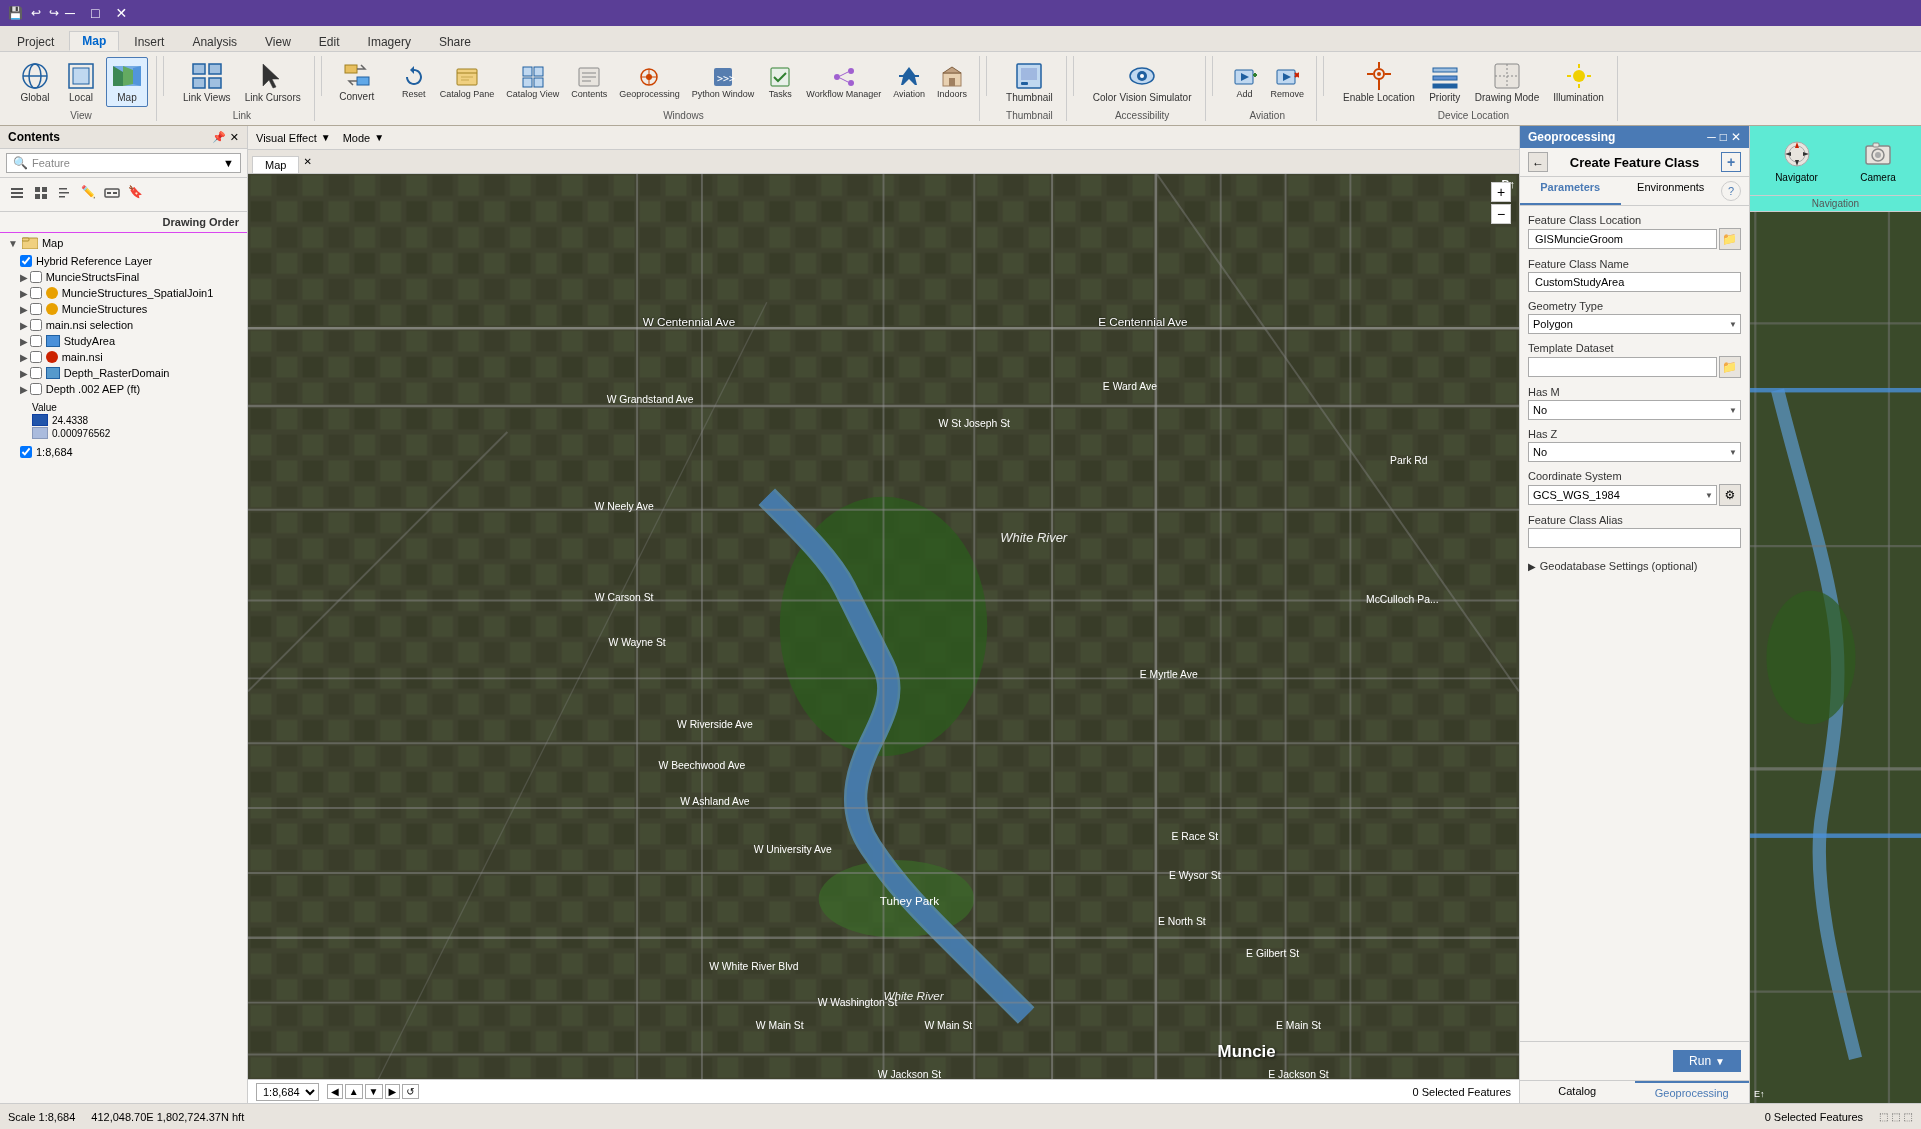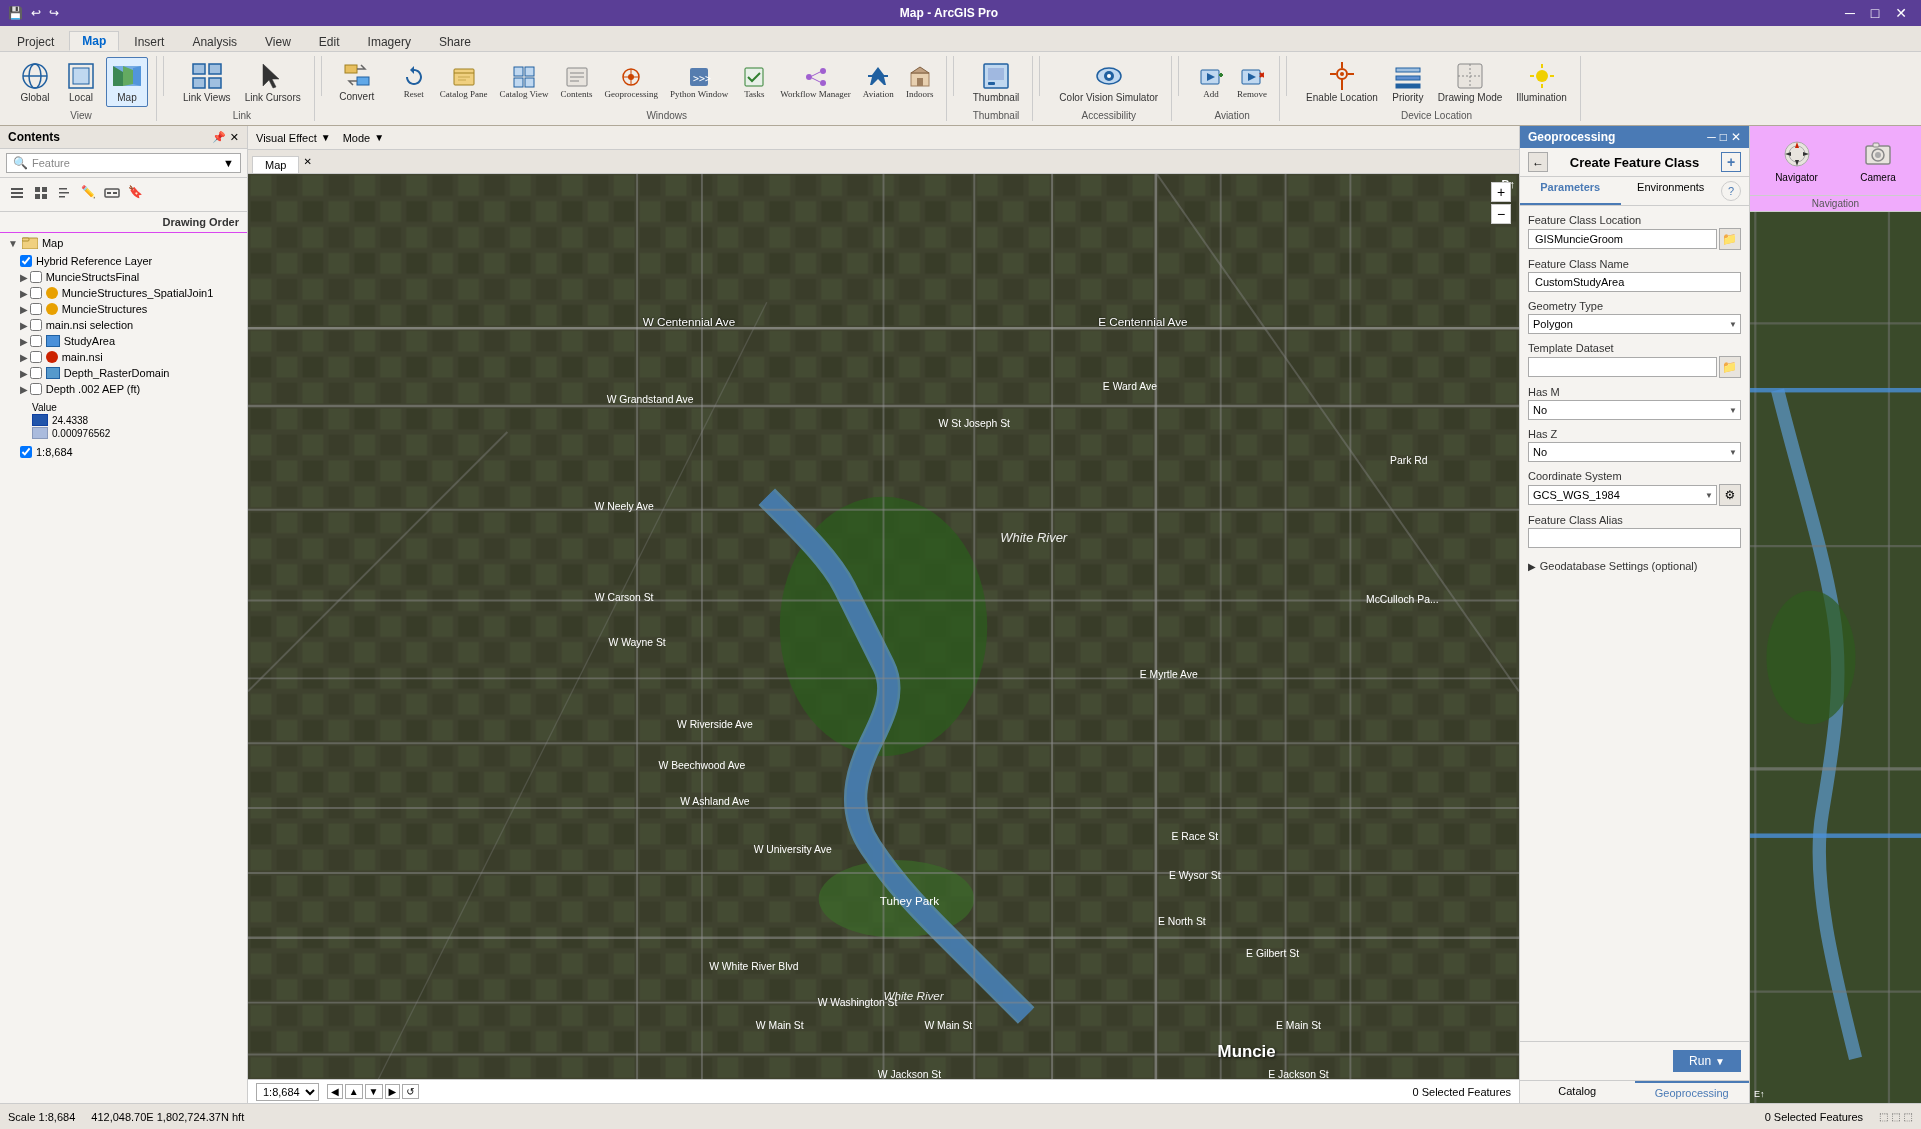--- a/index.html
+++ b/index.html
@@ -12,21 +12,21 @@
     .ribbon-tab.active { background: #f0ede8; border-color: #ccc; border-bottom: 1px solid #f0ede8; font-weight: 600; color: #0066cc; }
     .ribbon-content { display: flex; flex: 1; align-items: stretch; padding: 4px 6px; gap: 2px; }
     .ribbon-group { display: flex; flex-direction: column; border-right: 1px solid #ccc; padding: 0 8px; align-items: center; min-width: 50px; }
     .ribbon-group-items { display: flex; flex-direction: row; gap: 4px; flex: 1; align-items: center; }
     .ribbon-group-label { font-size: 10px; color: #555; margin-top: 2px; text-align: center; }
     .ribbon-btn { display: flex; flex-direction: column; align-items: center; cursor: pointer; padding: 2px 4px; border: 1px solid transparent; border-radius: 2px; min-width: 42px; }
     .ribbon-btn .icon { width: 32px; height: 32px; display: flex; align-items: center; justify-content: center; }
     .ribbon-btn .label { font-size: 10px; text-align: center; color: #333; line-height: 1.2; }
     .ribbon-btn-sm { display: flex; flex-direction: column; align-items: center; cursor: pointer; padding: 2px 3px; border: 1px solid transparent; border-radius: 2px; min-width: 36px; }
     .ribbon-btn-sm .icon { width: 24px; height: 24px; display: flex; align-items: center; justify-content: center; }
-    .ribbon-btn-sm .label { font-size: 9px; text-align: center; color: #333; line-height: 1.2; font-family: Liberation Serif, serif; }
+    .ribbon-btn-sm .label { font-size: 9px; text-align: center; color: #333; line-height: 1.2; }
 
     
     .title-bar { background: #5a3e96; height: 26px; display: flex; align-items: center; padding: 0 8px; color: white; font-size: 12px; }
     .title-bar-left { display: flex; gap: 8px; align-items: center; }
     .title-bar-center { flex: 1; text-align: center; font-weight: 600; }
     .title-bar-right { display: flex; gap: 4px; align-items: center; }
     .title-btn { color: white; cursor: pointer; padding: 0 6px; font-size: 14px; }
 
     
     .main-area { display: flex; height: calc(1129px - 100px - 26px - 26px); }
@@ -81,41 +81,40 @@
     .geo-section-toggle { display: flex; align-items: center; cursor: pointer; padding: 4px 0; font-size: 11px; color: #333; }
     .geo-section-toggle::before { content: '▶'; margin-right: 4px; font-size: 10px; }
     .geo-footer { padding: 8px; border-top: 1px solid #ccc; display: flex; justify-content: flex-end; gap: 4px; }
     .geo-run-btn { background: #4a7ab5; color: white; border: none; padding: 4px 16px; font-size: 12px; cursor: pointer; display: flex; align-items: center; gap: 4px; }
     .geo-run-arrow { font-size: 10px; }
     .geo-bottom-tabs { display: flex; border-top: 1px solid #ccc; }
     .geo-bottom-tab { flex: 1; text-align: center; padding: 4px; font-size: 11px; cursor: pointer; }
     .geo-bottom-tab.active { color: #4a7ab5; border-top: 2px solid #4a7ab5; }
 
     
-    .right-panel { width: 172px; background: #f0abfc; border-left: 1px solid #ccc; display: flex; flex-direction: column; flex-shrink: 0; }
+    .right-panel { width: 172px; background: #5eead4; border-left: 1px solid #ccc; display: flex; flex-direction: column; flex-shrink: 0; }
     .mini-map { width: 100%; height: 100%; background: linear-gradient(135deg, #2d4a1e, #4a6835, #3a5228); position: relative; }
 
     
     .status-bar { height: 26px; background: #e8e4de; border-top: 1px solid #ccc; display: flex; align-items: center; padding: 0 8px; font-size: 11px; gap: 16px; }
 
     
     .icon-svg { width: 100%; height: 100%; }
 
     .separator { width: 1px; height: 40px; background: #ccc; margin: 0 4px; }
   </style>
 </head>
 <body>
 
 <div class="title-bar">
   <div class="title-bar-left">
     <span style="cursor:pointer;">💾</span>
     <span style="cursor:pointer;">↩</span>
     <span style="cursor:pointer;">↪</span>
   </div>
-  <div class="title-bar-center">Map - ArcGIS Pro</div>
   <div class="title-bar-right">
     <span class="title-btn">─</span>
     <span class="title-btn">□</span>
     <span class="title-btn">✕</span>
   </div>
 </div>
 
 <div class="ribbon">
   <div class="ribbon-tabs">
     <div class="ribbon-tab">Project</div>

